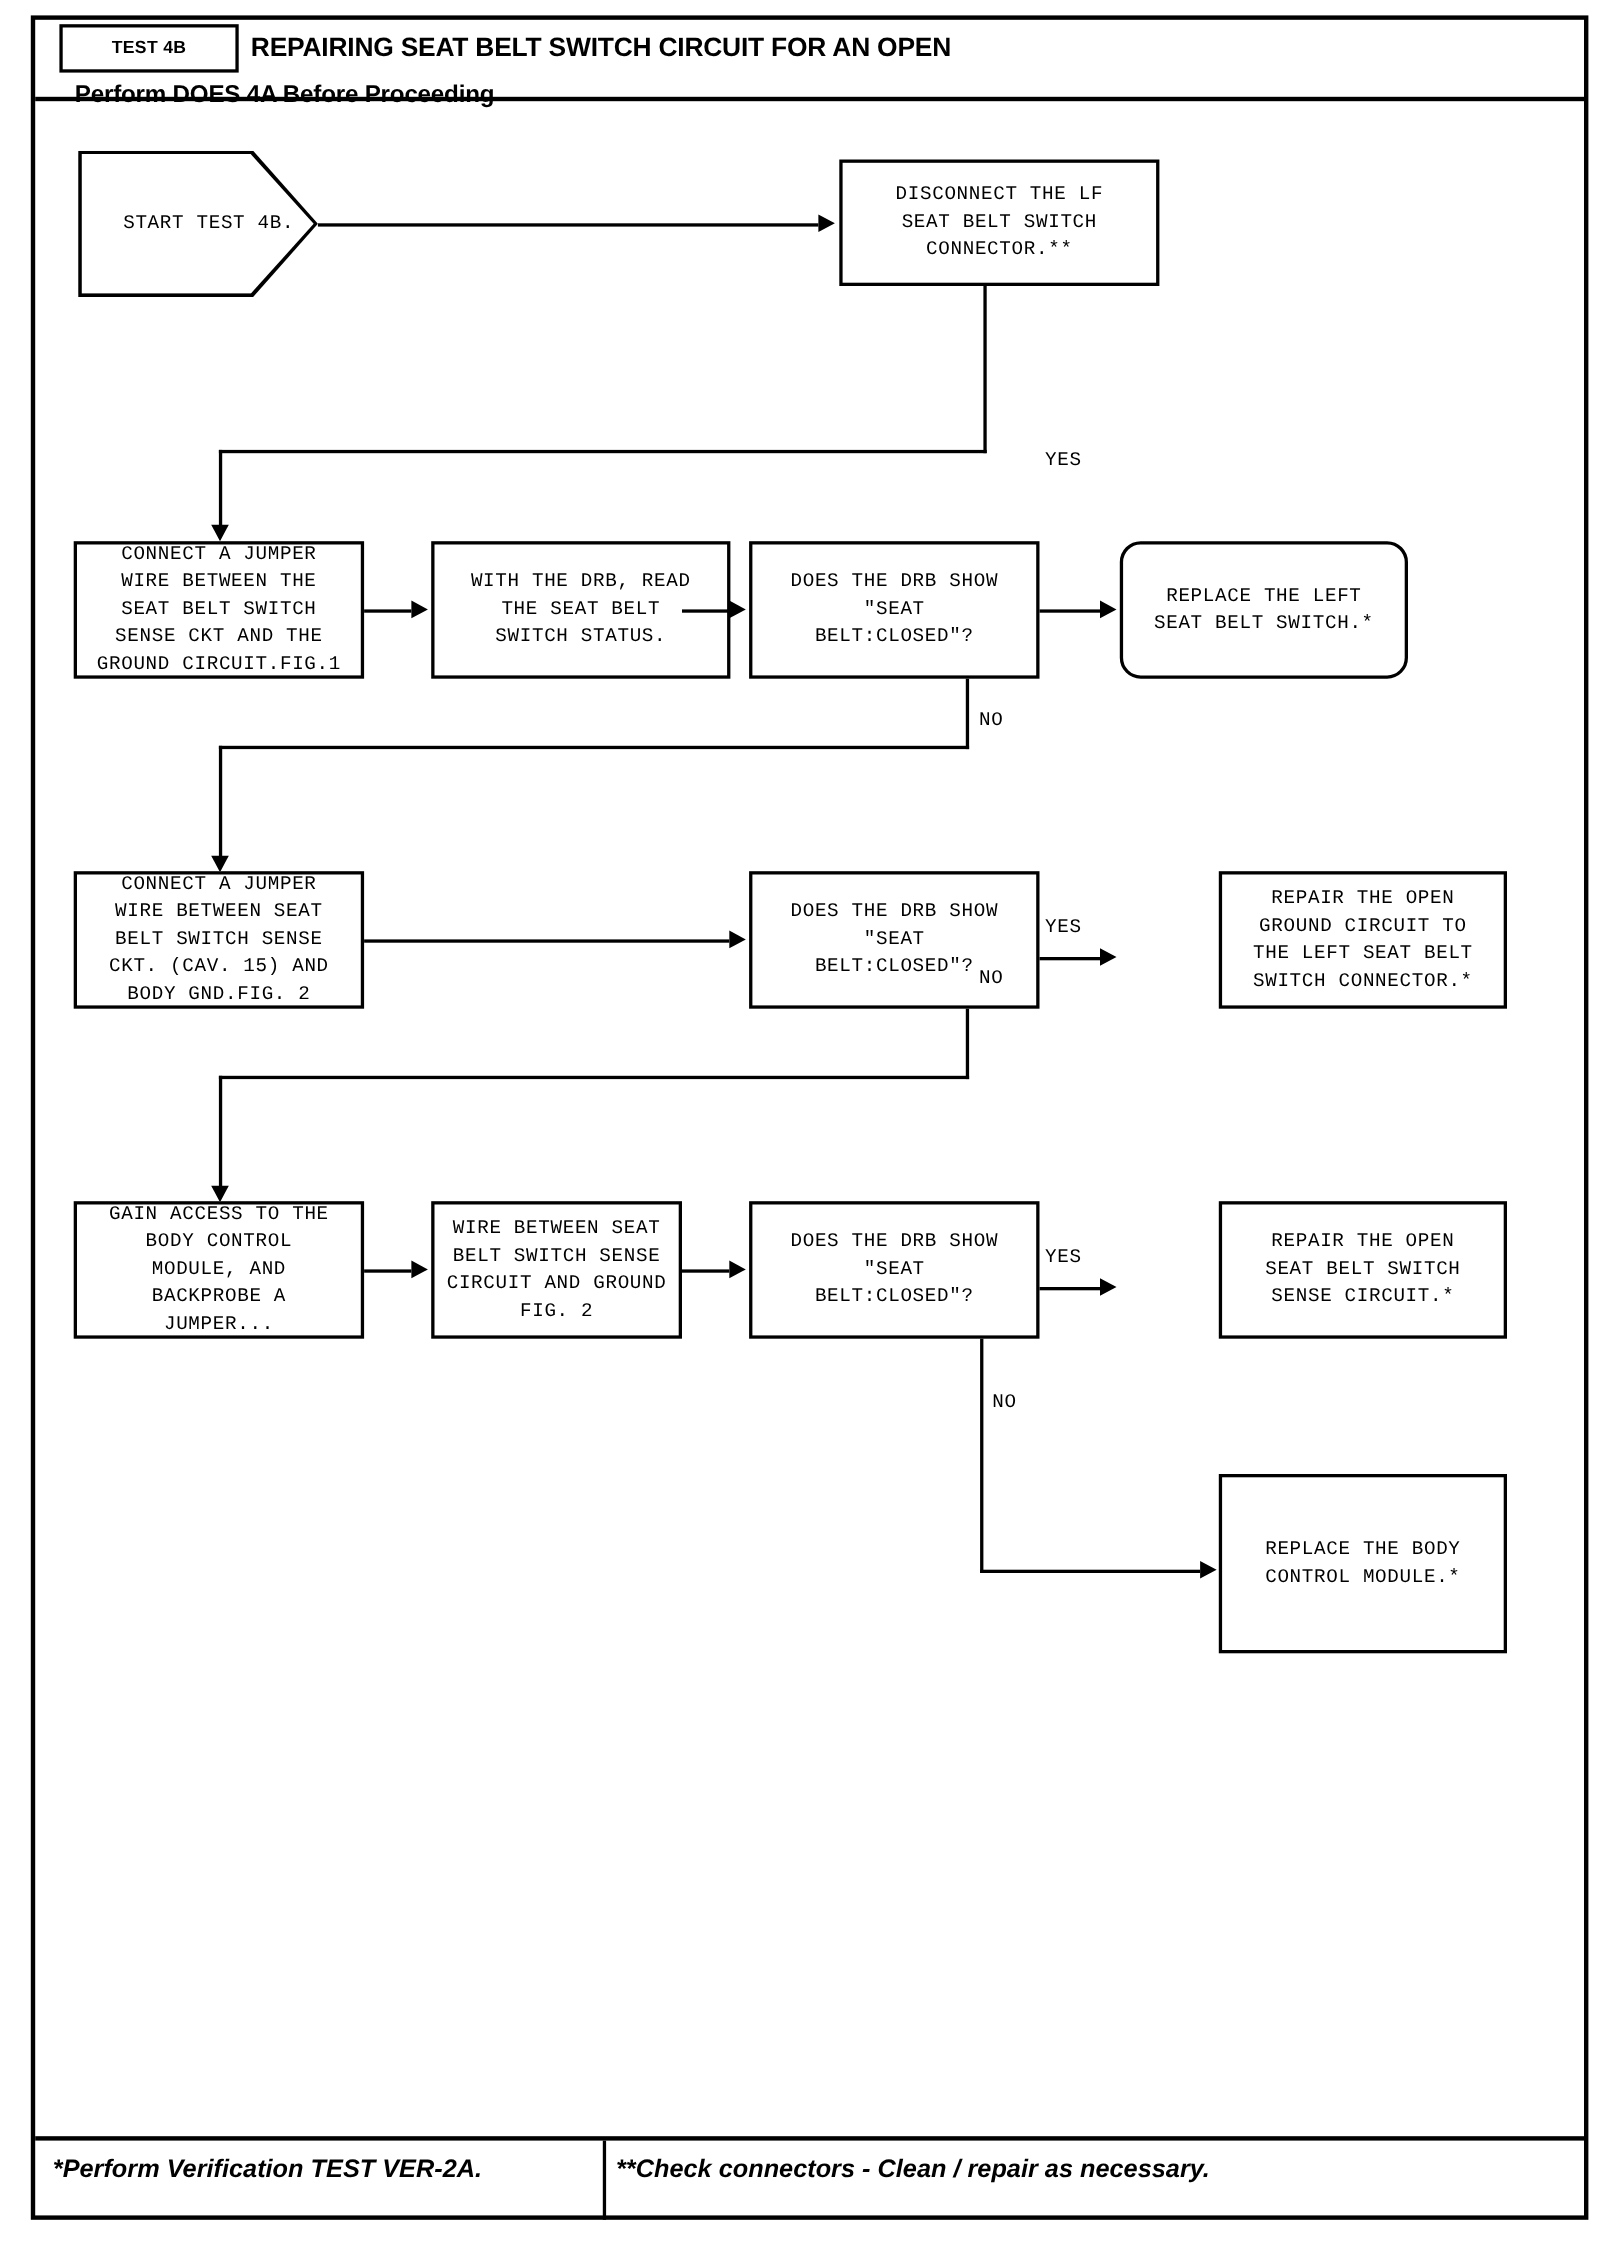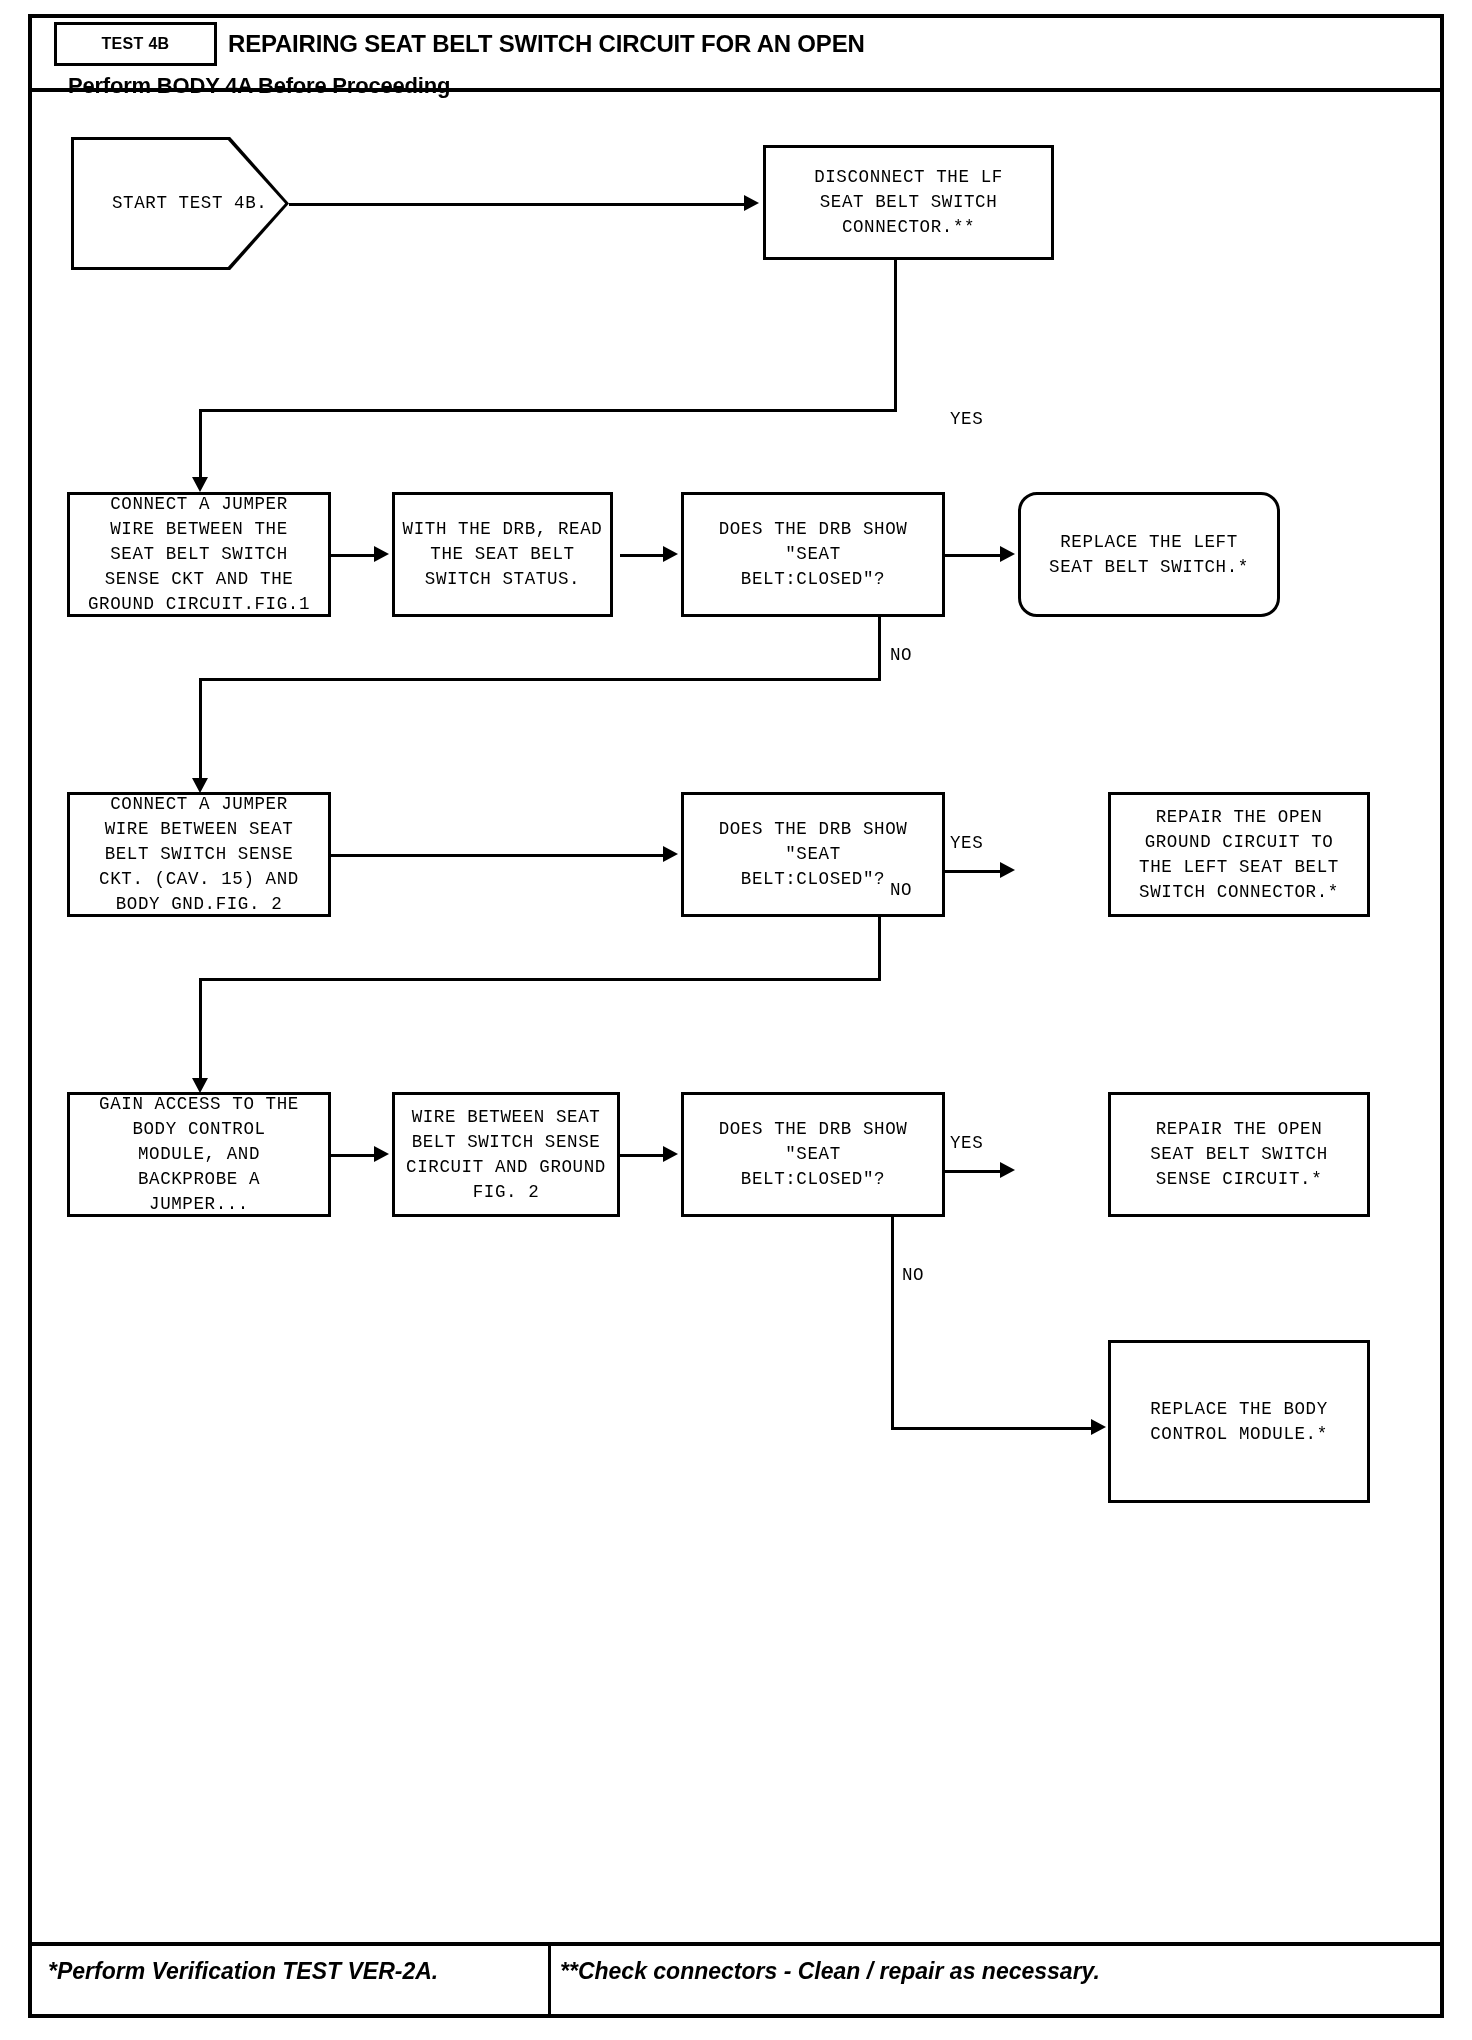--- a/index.html
+++ b/index.html
@@ -188,21 +188,21 @@
 
 <div id="page">
 
   <div class="outer-frame"></div>
 
   <div class="header-band">
     <div class="test-tag">
       <span class="test-tag-label">TEST 4B</span>
     </div>
     <div class="header-title">REPAIRING SEAT BELT SWITCH CIRCUIT FOR AN OPEN</div>
-    <div class="header-subtitle">Perform BODY 4A Before Proceeding</div>
+    <div class="header-subtitle">Perform DOES 4A Before Proceeding</div>
   </div>
 
   <div class="start-shape" style="left:71px; top:137px; width:218px; height:133px;">
     <div class="start-shape-inner">
       <span class="node-text">START TEST 4B.</span>
     </div>
   </div>
 
   <div class="hline" style="left:289px; top:203px; width:455px;"></div>
   <div class="arrow-right" style="left:744px; top:195px;"></div>
@@ -222,21 +222,21 @@
     <span class="node-text">CONNECT A JUMPER
 WIRE BETWEEN THE
 SEAT BELT SWITCH
 SENSE CKT AND THE
 GROUND CIRCUIT.FIG.1</span>
   </div>
 
   <div class="hline" style="left:331px; top:554px; width:43px;"></div>
   <div class="arrow-right" style="left:374px; top:546px;"></div>
 
-  <div class="node" style="left:392px; top:492px; width:221px; height:125px;">
+  <div class="node" style="left:392px; top:492px; width:272px; height:125px;">
     <span class="node-text">WITH THE DRB, READ
 THE SEAT BELT
 SWITCH STATUS.</span>
   </div>
 
   <div class="hline" style="left:620px; top:554px; width:43px;"></div>
   <div class="arrow-right" style="left:663px; top:546px;"></div>
 
   <div class="node" style="left:681px; top:492px; width:264px; height:125px;">
     <span class="node-text">DOES THE DRB SHOW

